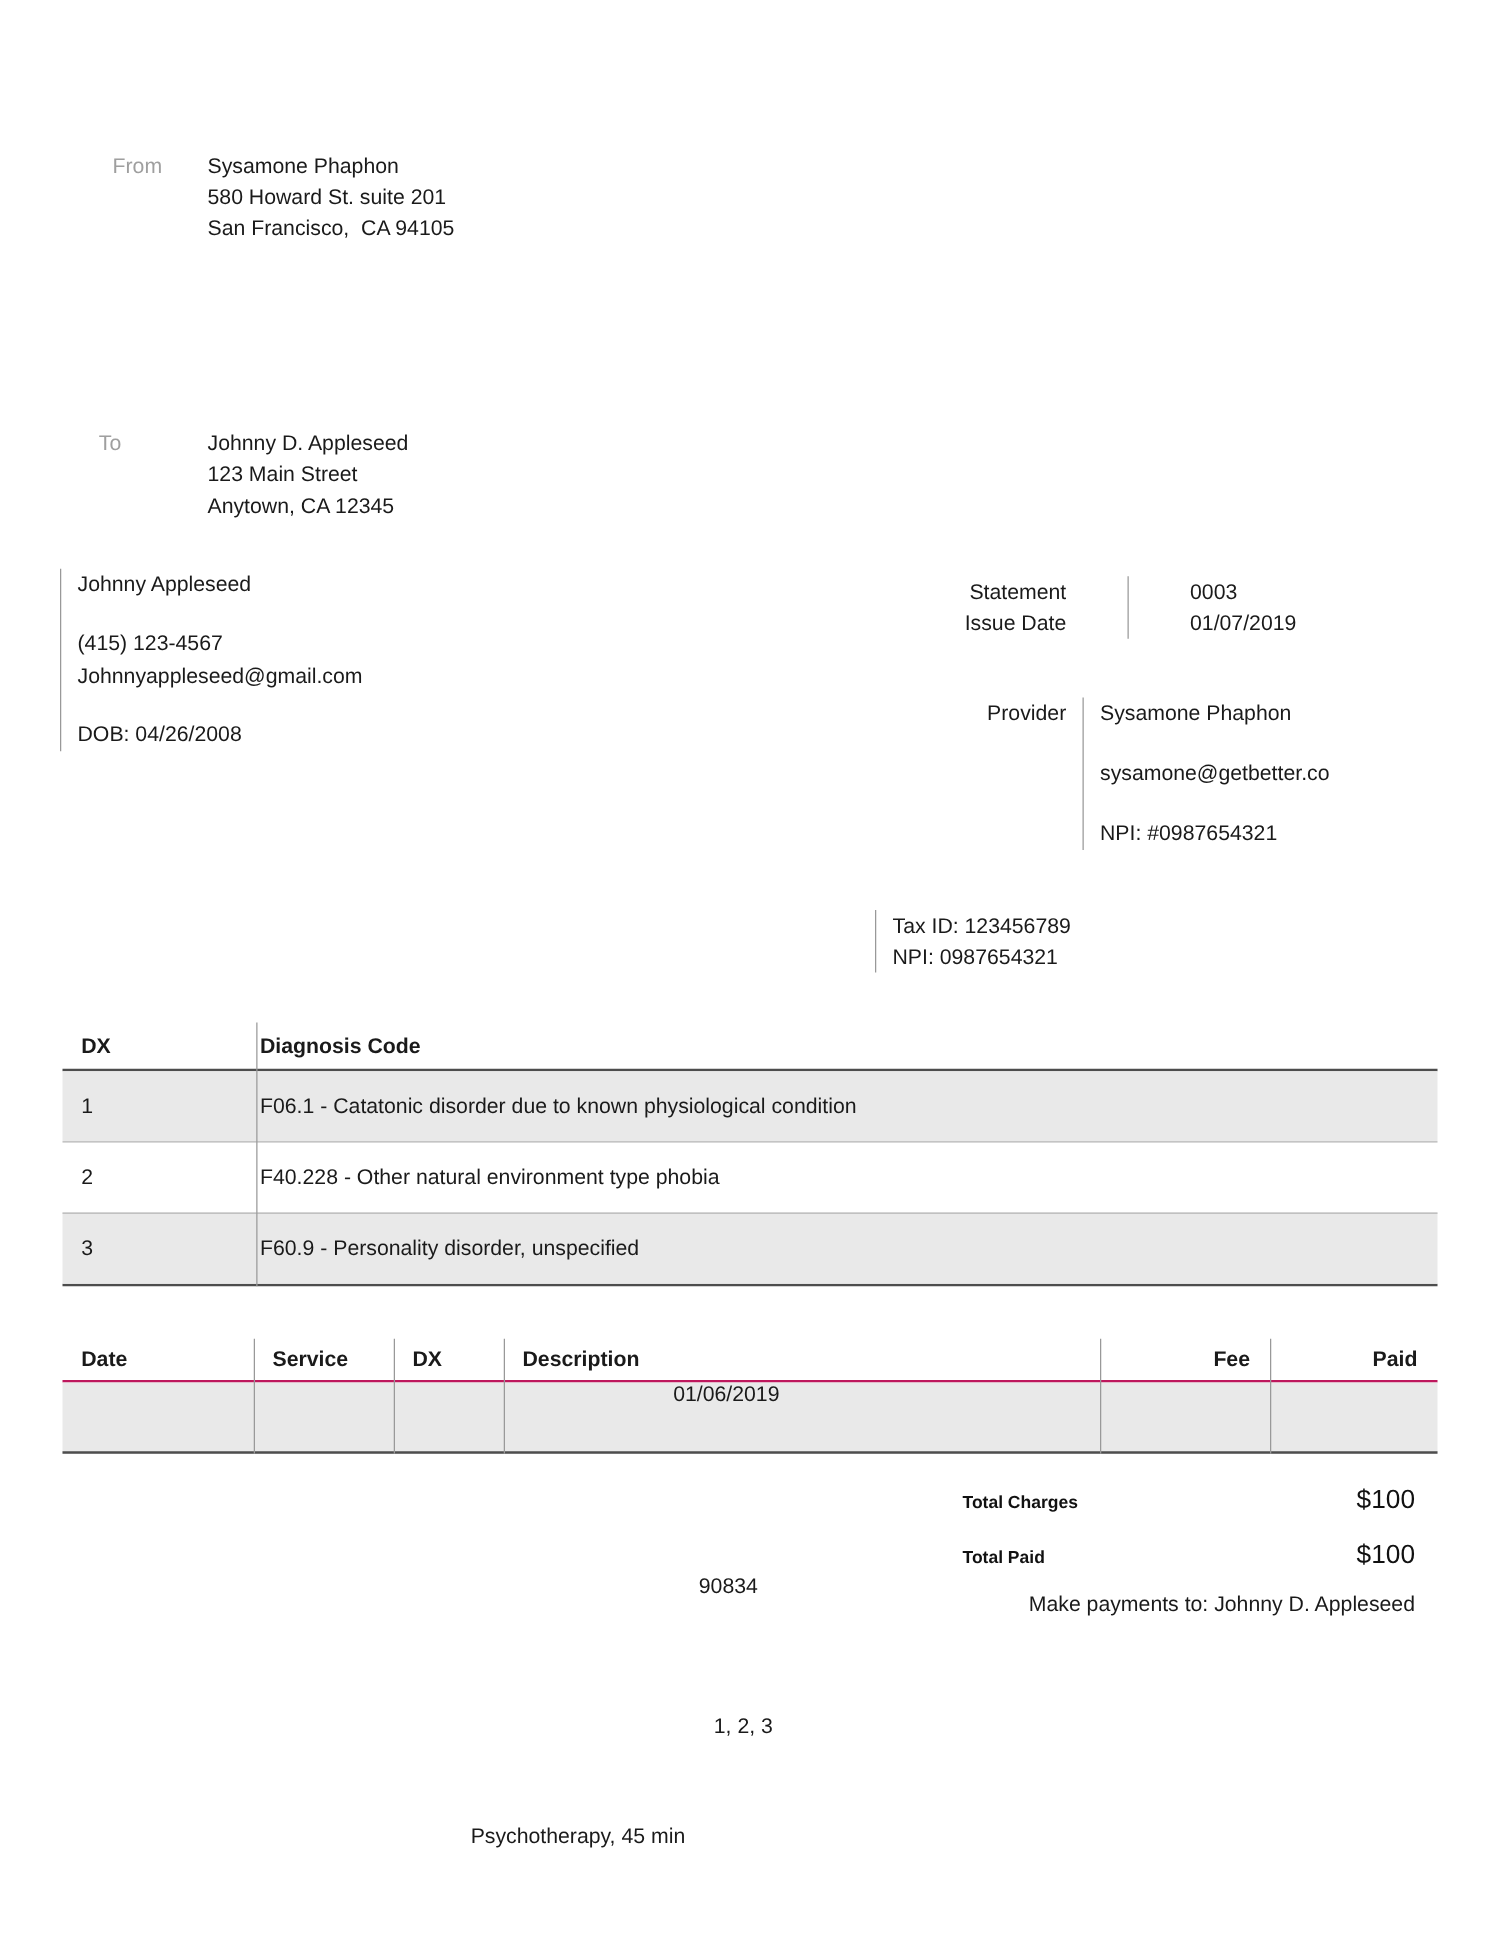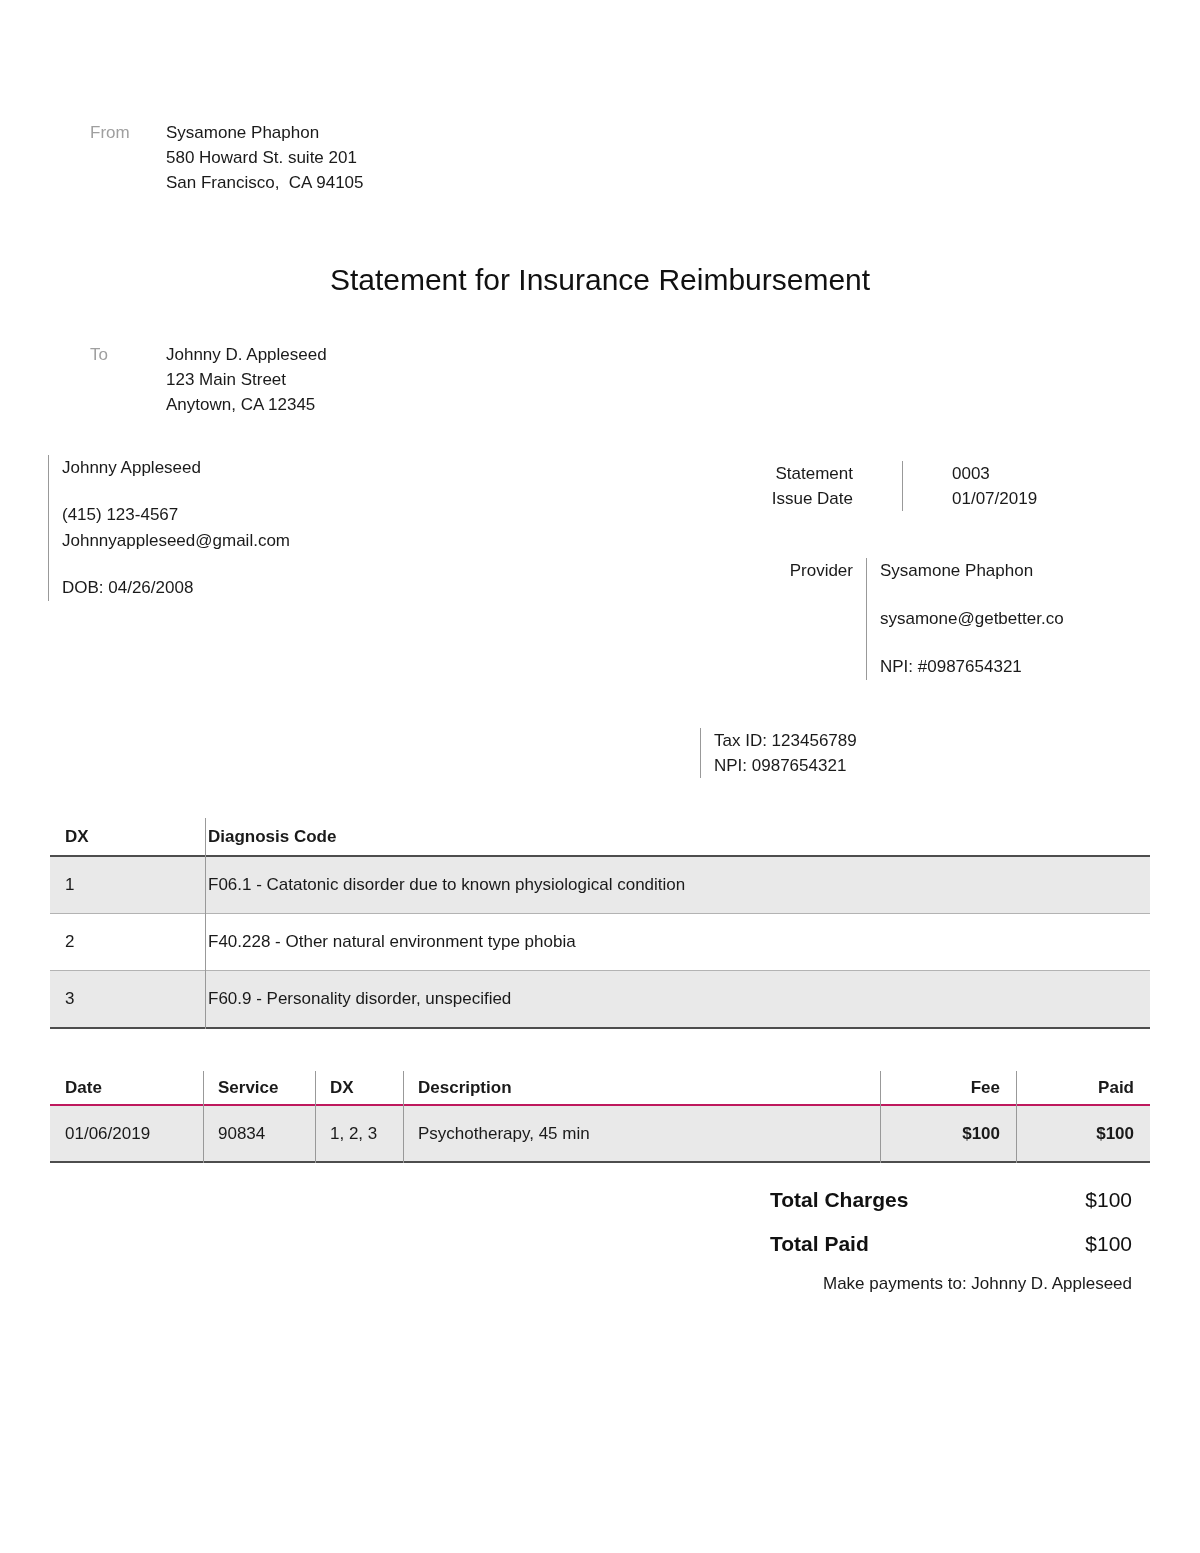--- a/index.html
+++ b/index.html
@@ -84,58 +84,58 @@
     align-items: center;
     font-weight: bold;
     border-bottom: 2px solid #be185d;
   }
   .svc-row {
     display: flex;
     height: 55px;
     align-items: center;
     background: #e9e9e9;
     border-bottom: 2px solid #4d4d4d;
+    flex-direction: column;
   }
   .svc-cell { box-sizing: border-box; padding-left: 15px; }
   .c-date { width: 153px; flex: 0 0 153px; }
   .c-service { width: 112px; flex: 0 0 112px; }
   .c-dx { width: 88px; flex: 0 0 88px; }
   .c-desc { width: 477px; flex: 0 0 477px; }
   .c-fee { width: 136px; flex: 0 0 136px; text-align: right; padding-right: 16px; padding-left: 0; }
   .c-paid { width: 134px; flex: 0 0 134px; text-align: right; padding-right: 16px; padding-left: 0; }
   .svc-row .c-fee, .svc-row .c-paid { font-weight: bold; }
 
   
   .totals { position: absolute; left: 770px; top: 1188px; width: 362px; }
   .total-row {
     display: flex;
     justify-content: space-between;
     align-items: baseline;
     height: 28px;
   }
   .total-row + .total-row { margin-top: 16px; }
-  .total-label { font-size: 21px; font-weight: bold; color: #111111; }
+  .total-label { font-size: 14px; font-weight: bold; color: #111111; }
   .total-value { font-size: 21px; font-weight: normal; color: #111111; }
   .payments-note { margin-top: 14px; text-align: right; font-size: 17px; color: #1a1a1a; }
 </style>
 </head>
 <body>
 
 <div class="page">
 
   <div class="abs side-label" style="left:62px; top:120px; line-height:25px;">From</div>
   <div class="abs" style="left:138px; top:120px;">
     <div class="addr-line pre">Sysamone Phaphon</div>
     <div class="addr-line pre">580 Howard St. suite 201</div>
     <div class="addr-line pre">San Francisco,  CA 94105</div>
   </div>
 
-  <div class="doc-title">Statement for Insurance Reimbursement</div>
-
-  <div class="abs side-label" style="left:62px; top:342px; line-height:25px;">To</div>
+
+  <div class="abs side-label" style="left:51px; top:342px; line-height:25px;">To</div>
   <div class="abs" style="left:138px; top:342px;">
     <div class="addr-line pre">Johnny D. Appleseed</div>
     <div class="addr-line pre">123 Main Street</div>
     <div class="addr-line pre">Anytown, CA 12345</div>
   </div>
 
   <div class="info-block" style="left:48px; top:455px;">
     <div class="info-divider"></div>
     <div class="info-values">
       <div class="lh26">Johnny Appleseed</div>

